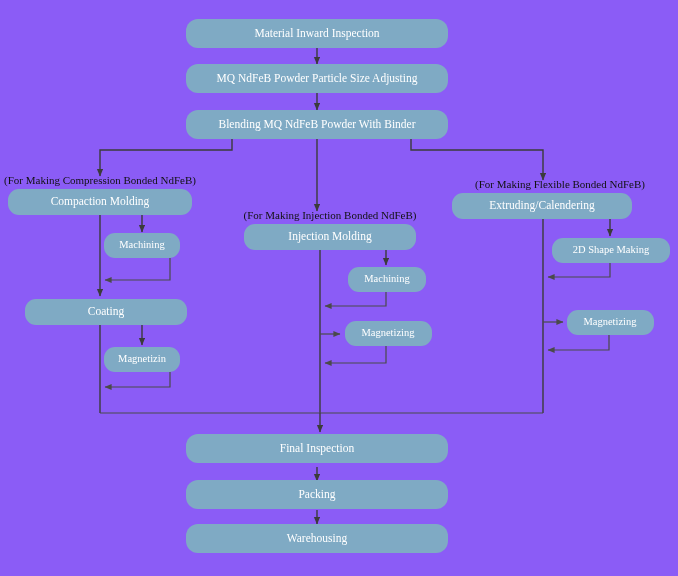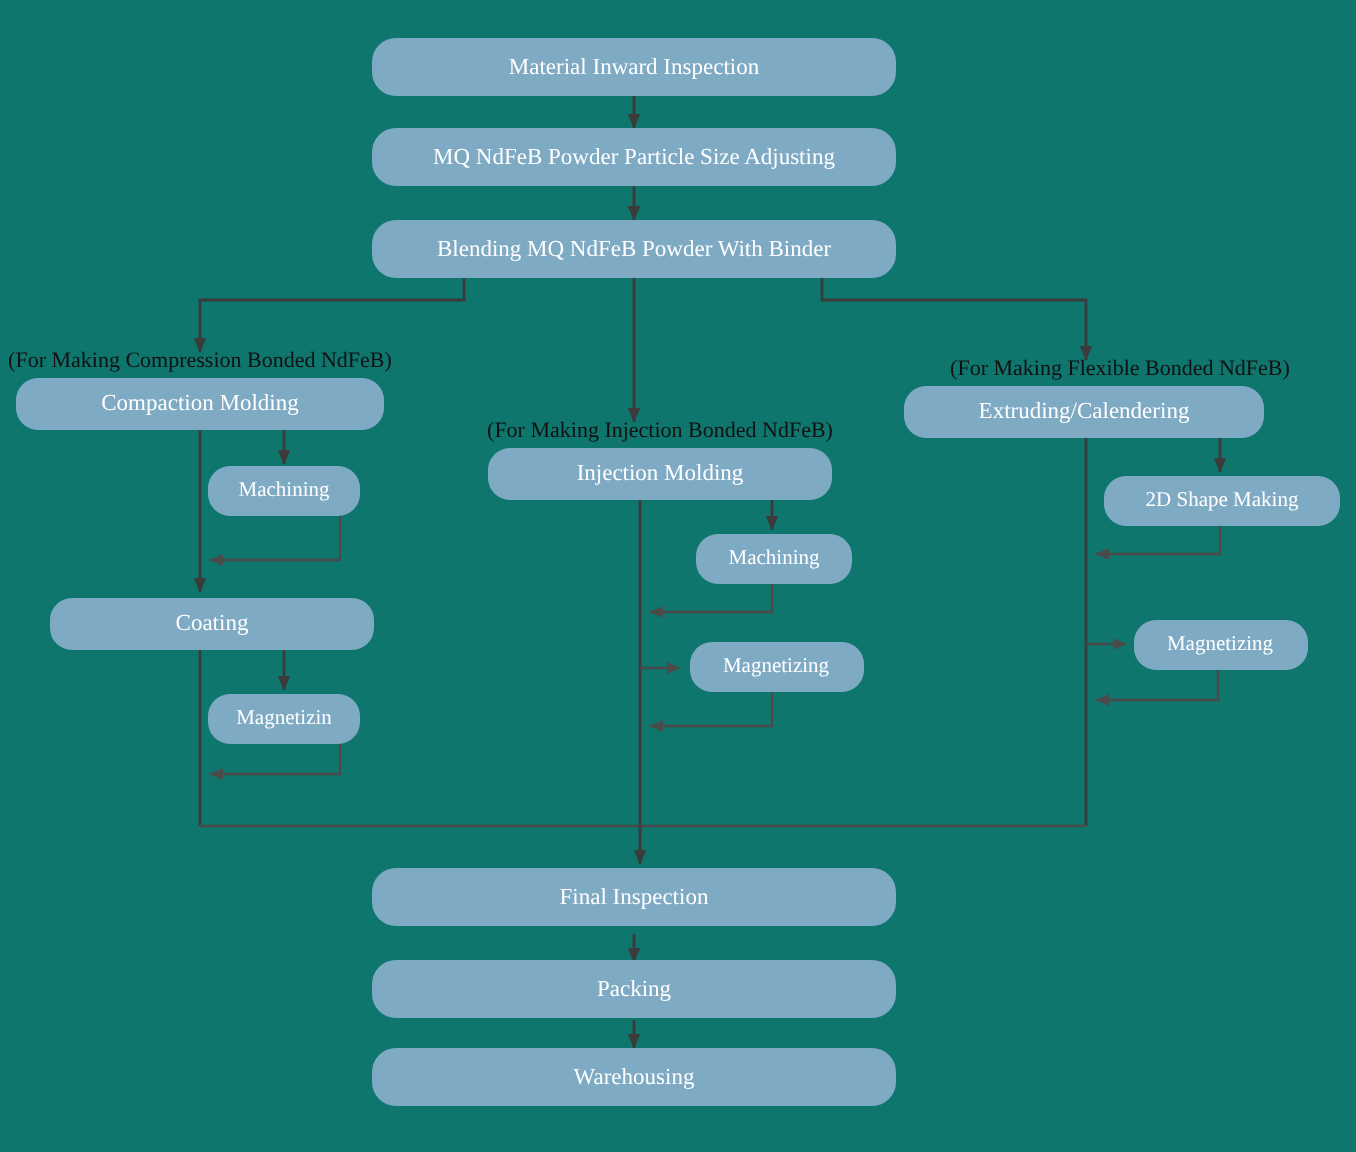--- a/index.html
+++ b/index.html
@@ -10,21 +10,21 @@
   body {
     width: 678px;
     height: 576px;
     font-family: "Liberation Serif", "DejaVu Serif", serif;
     overflow: hidden;
   }
   #flowchart-root {
     position: relative;
     width: 678px;
     height: 576px;
-    background: #0f766e;
+    background: #8b5cf6;
   }
   svg.diagram {
     position: absolute;
     left: 0;
     top: 0;
     width: 678px;
     height: 576px;
   }
   .node-rect {
     fill: #7FAAC4;

